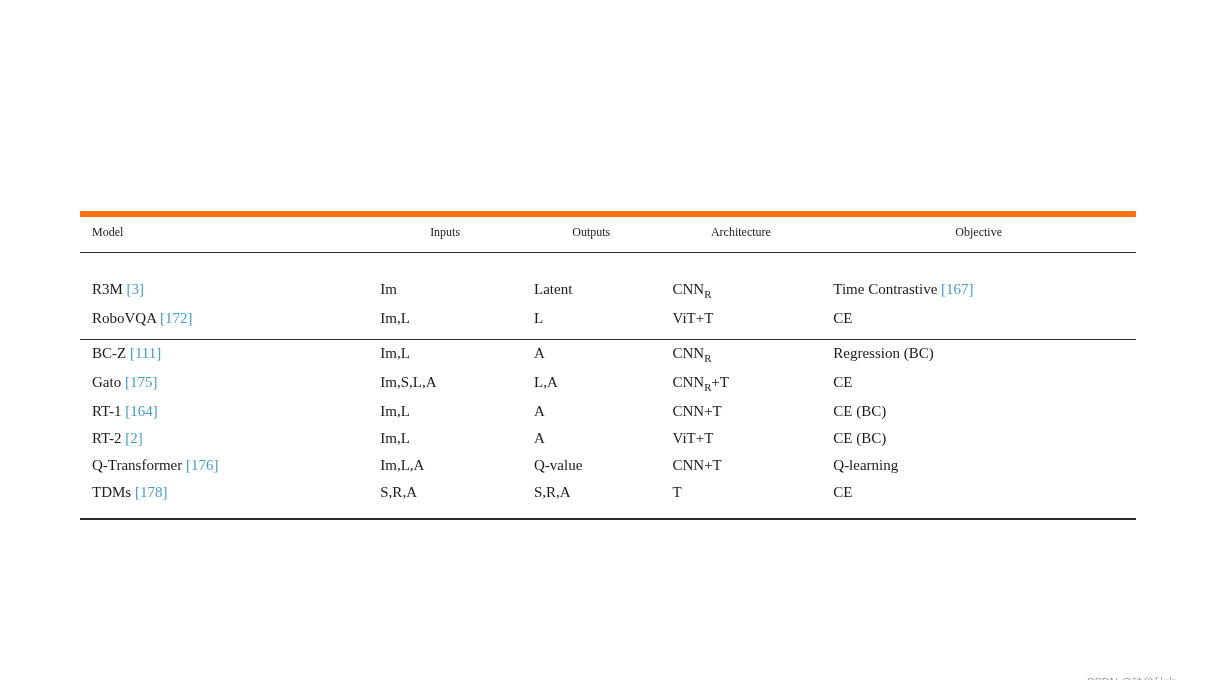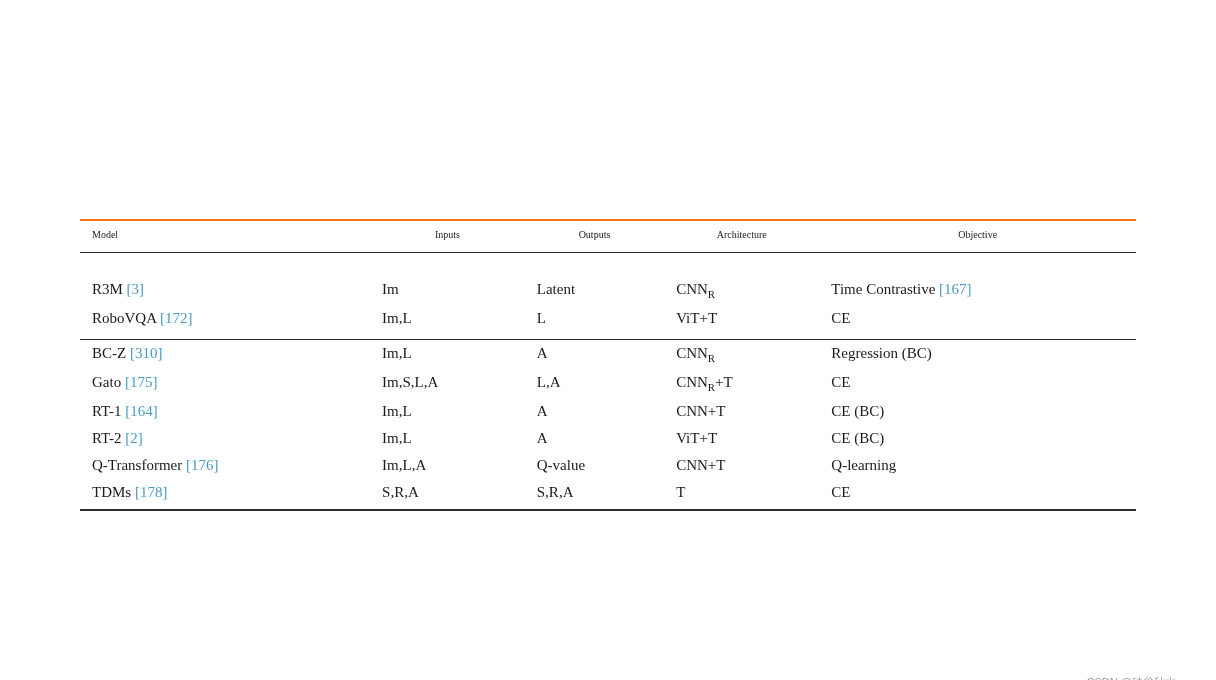--- a/index.html
+++ b/index.html
@@ -37,24 +37,24 @@
     }
 
     table {
       width: 100%;
       border-collapse: collapse;
       font-family: 'Georgia', 'Times New Roman', serif;
     }
 
     thead tr th {
       font-weight: normal;
-      font-size: 10px;
+      font-size: 12px;
       padding: 8px 12px 12px 12px;
       text-align: center;
-      border-top: 2px solid #f97316;
+      border-top: 6px solid #f97316;
       border-bottom: 1px solid #2a2a2a;
     }
 
     thead tr th:first-child {
       text-align: left;
     }
 
     tbody tr td {
       padding: 5px 12px;
       vertical-align: top;
@@ -67,21 +67,21 @@
     .group-start td {
       padding-top: 28px;
     }
 
     .group-end td {
       padding-bottom: 12px;
       border-bottom: 1px solid #2a2a2a;
     }
 
     .last-group-end td {
-      padding-bottom: 8px;
+      padding-bottom: 17px;
       border-bottom: 2px solid #2a2a2a;
     }
 
     .ref-link {
       color: #4a9bc4;
       text-decoration: none;
     }
 
     sub {
       font-size: 0.72em;
@@ -124,21 +124,21 @@
 
         <tr class="group-end">
           <td>RoboVQA <a class="ref-link" href="#">[172]</a></td>
           <td>Im,L</td>
           <td>L</td>
           <td>ViT+T</td>
           <td>CE</td>
         </tr>
 
         <tr>
-          <td>BC-Z <a class="ref-link" href="#">[310]</a></td>
+          <td>BC-Z <a class="ref-link" href="#">[111]</a></td>
           <td>Im,L</td>
           <td>A</td>
           <td>CNN<sub>R</sub></td>
           <td>Regression (BC)</td>
         </tr>
         <tr>
           <td>Gato <a class="ref-link" href="#">[175]</a></td>
           <td>Im,S,L,A</td>
           <td>L,A</td>
           <td>CNN<sub>R</sub>+T</td>

